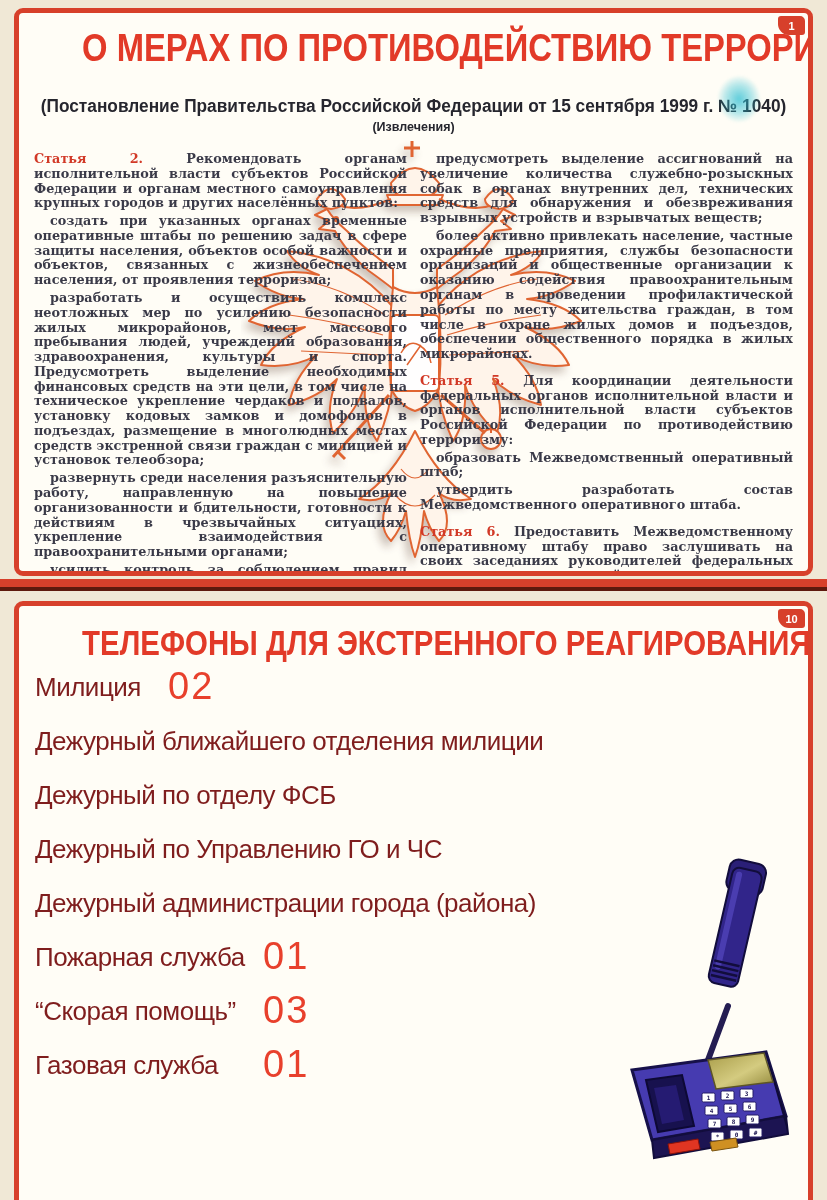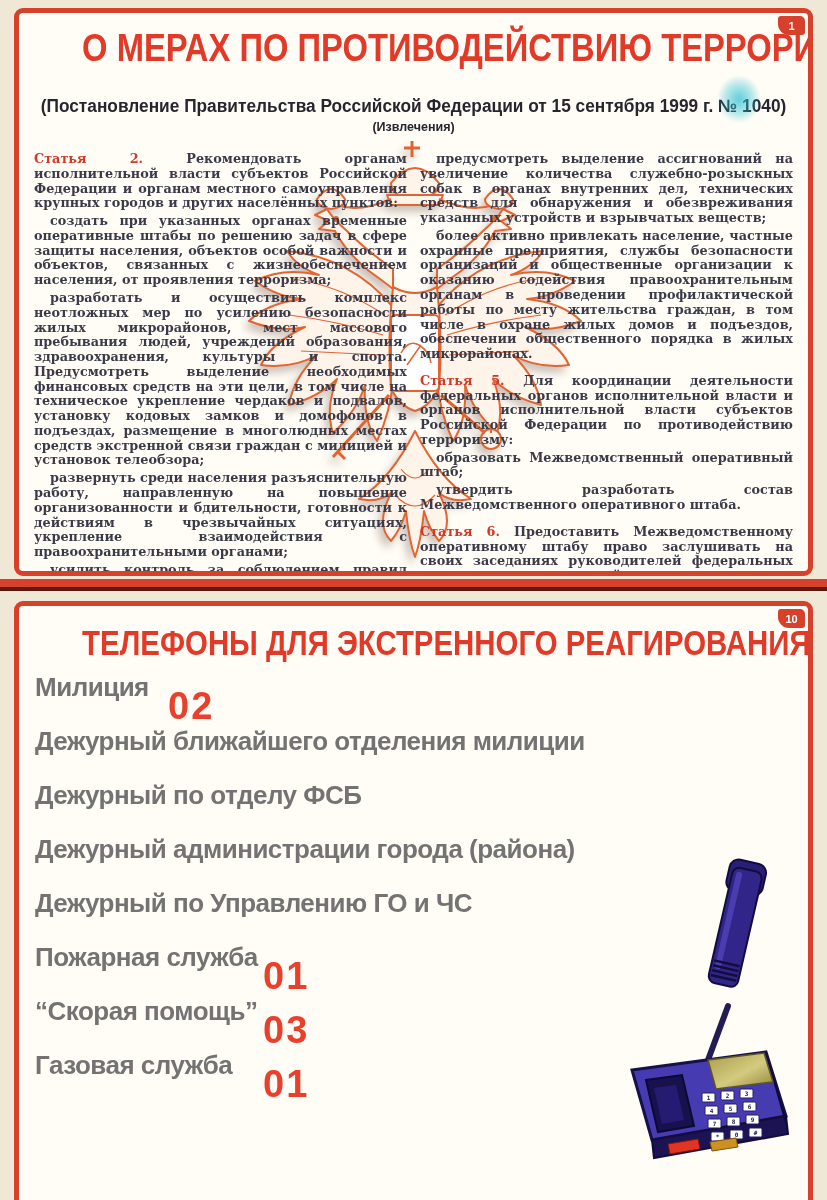--- a/index.html
+++ b/index.html
@@ -94,25 +94,25 @@
     color:#e23a28;
     transform:scaleX(.84);
   }
   .phone-list{
     position:absolute;left:16px;top:66px;width:600px;
   }
   .phone-row{
     position:relative;height:30px;margin-bottom:24px;white-space:nowrap;
   }
   .phone-label{
-    font-size:26px;font-weight:700;color:#737373;letter-spacing:-.5px;text-align:right;
+    font-size:26px;font-weight:400;color:#7f1d1d;letter-spacing:-.5px;text-align:right;
   }
   .phone-number{
     position:absolute;top:-7px;
-    font-size:38px;font-weight:700;color:#e8402c;letter-spacing:2px;margin-top:20px;
+    font-size:38px;font-weight:400;color:#e8402c;letter-spacing:2px;
   }
   .pos-a{left:133px;}
   .pos-b{left:228px;}
   .phone-number:empty{display:none;}
   #phone-art{
     position:absolute;right:12px;top:242px;width:178px;height:330px;
   }
 </style>
 </head>
 <body>
@@ -173,21 +173,21 @@
 
   <div class="decree-cols">
     <div class="decree-col">
       <p><span class="art">Статья 2.</span><span> Рекомендовать органам исполнительной власти субъектов Российской Федерации и органам местного самоуправления крупных городов и других населённых пунктов:</span></p>
       <p class="ind"><span>создать при указанных органах временные оперативные штабы по решению задач в сфере защиты населения, объектов особой важности и объектов, связанных с жизнеобеспечением населения, от проявления терроризма;</span></p>
       <p class="ind"><span>разработать и осуществить комплекс неотложных мер по усилению безопасности жилых микрорайонов, мест массового пребывания людей, учреждений образования, здравоохранения, культуры и спорта. Предусмотреть выделение необходимых финансовых средств на эти цели, в том числе на техническое укрепление чердаков и подвалов, установку кодовых замков и домофонов в подъездах, размещение в многолюдных местах средств экстренной связи граждан с милицией и установок телеобзора;</span></p>
       <p class="ind"><span>развернуть среди населения разъяснительную работу, направленную на повышение организованности и бдительности, готовности к действиям в чрезвычайных ситуациях, укрепление взаимодействия с правоохранительными органами;</span></p>
       <p class="ind"><span>усилить контроль за соблюдением правил регистрационного учёта граждан по месту их пребывания и по месту жительства и за использованием помещений жилых домов в производственных, коммерческих и иных целях;</span></p>
     </div>
     <div class="decree-col">
-      <p class="ind"><span>предусмотреть выделение ассигнований на увеличение количества служебно-розыскных собак в органах внутренних дел, технических средств для обнаружения и обезвреживания указанных устройств и взрывчатых веществ;</span></p>
+      <p class="ind"><span>предусмотреть выделение ассигнований на увеличение количества служебно-розыскных собак в органах внутренних дел, технических средств для обнаружения и обезвреживания взрывных устройств и взрывчатых веществ;</span></p>
       <p class="ind"><span>более активно привлекать население, частные охранные предприятия, службы безопасности организаций и общественные организации к оказанию содействия правоохранительным органам в проведении профилактической работы по месту жительства граждан, в том числе в охране жилых домов и подъездов, обеспечении общественного порядка в жилых микрорайонах.</span></p>
       <p class="gap"><span class="art">Статья 5.</span><span> Для координации деятельности федеральных органов исполнительной власти и органов исполнительной власти субъектов Российской Федерации по противодействию терроризму:</span></p>
       <p class="ind"><span>образовать Межведомственный оперативный штаб;</span></p>
       <p class="ind"><span>утвердить разработать состав Межведомственного оперативного штаба.</span></p>
       <p class="gap"><span class="art">Статья 6.</span><span> Предоставить Межведомственному оперативному штабу право заслушивать на своих заседаниях руководителей федеральных органов исполнительной власти и органов исполнительной власти субъектов Российской Федерации по вопросам организации работы по борьбе с терроризмом.</span></p>
     </div>
   </div>
 </section>
 
 <div class="divider"></div>
@@ -204,25 +204,25 @@
     </div>
     <div class="phone-row">
       <span class="phone-label">Дежурный ближайшего отделения милиции</span>
       
     </div>
     <div class="phone-row">
       <span class="phone-label">Дежурный по отделу ФСБ</span>
       
     </div>
     <div class="phone-row">
+      <span class="phone-label">Дежурный по Управлению ГО и ЧС</span>
+      
+    </div>
+    <div class="phone-row">
       <span class="phone-label">Дежурный администрации города (района)</span>
-      
-    </div>
-    <div class="phone-row">
-      <span class="phone-label">Дежурный по Управлению ГО и ЧС</span>
       
     </div>
     <div class="phone-row">
       <span class="phone-label">Пожарная служба</span>
       <span class="phone-number pos-b">01</span>
     </div>
     <div class="phone-row">
       <span class="phone-label">“Скорая помощь”</span>
       <span class="phone-number pos-b">03</span>
     </div>

